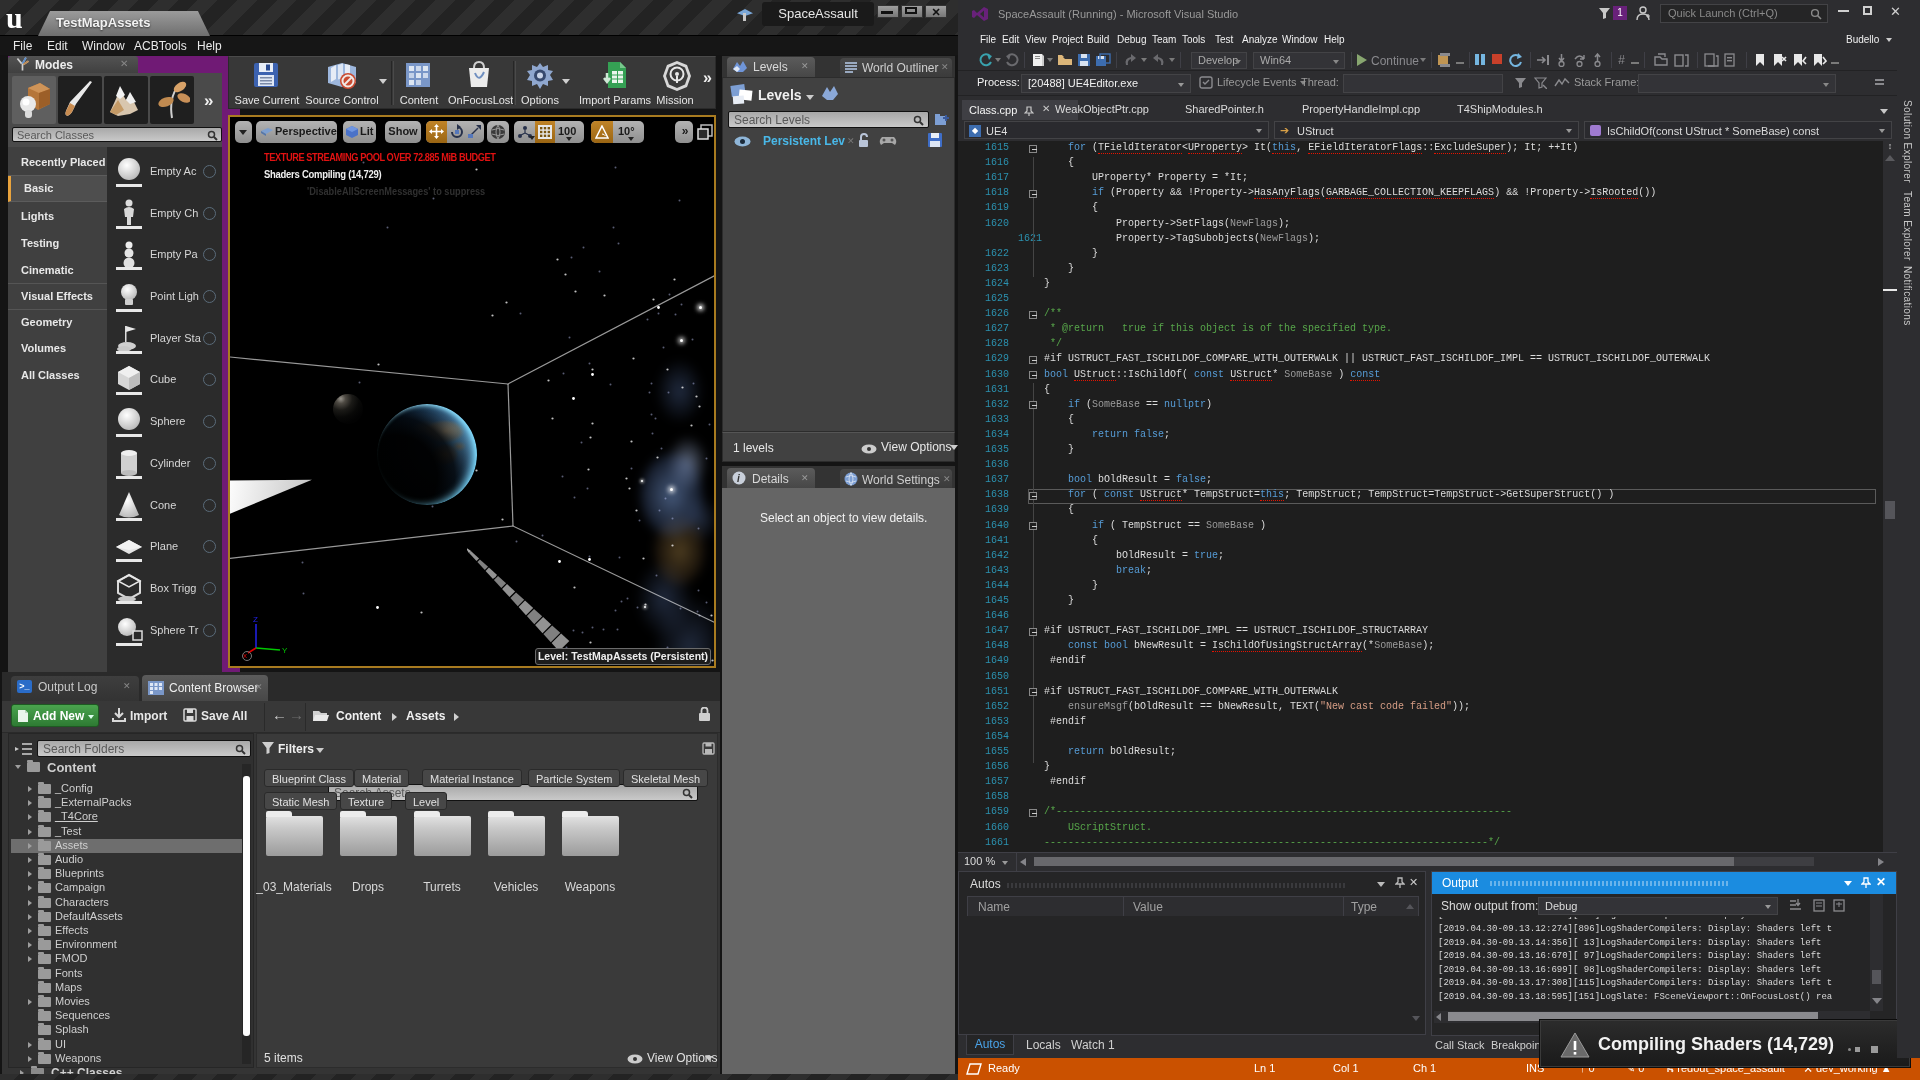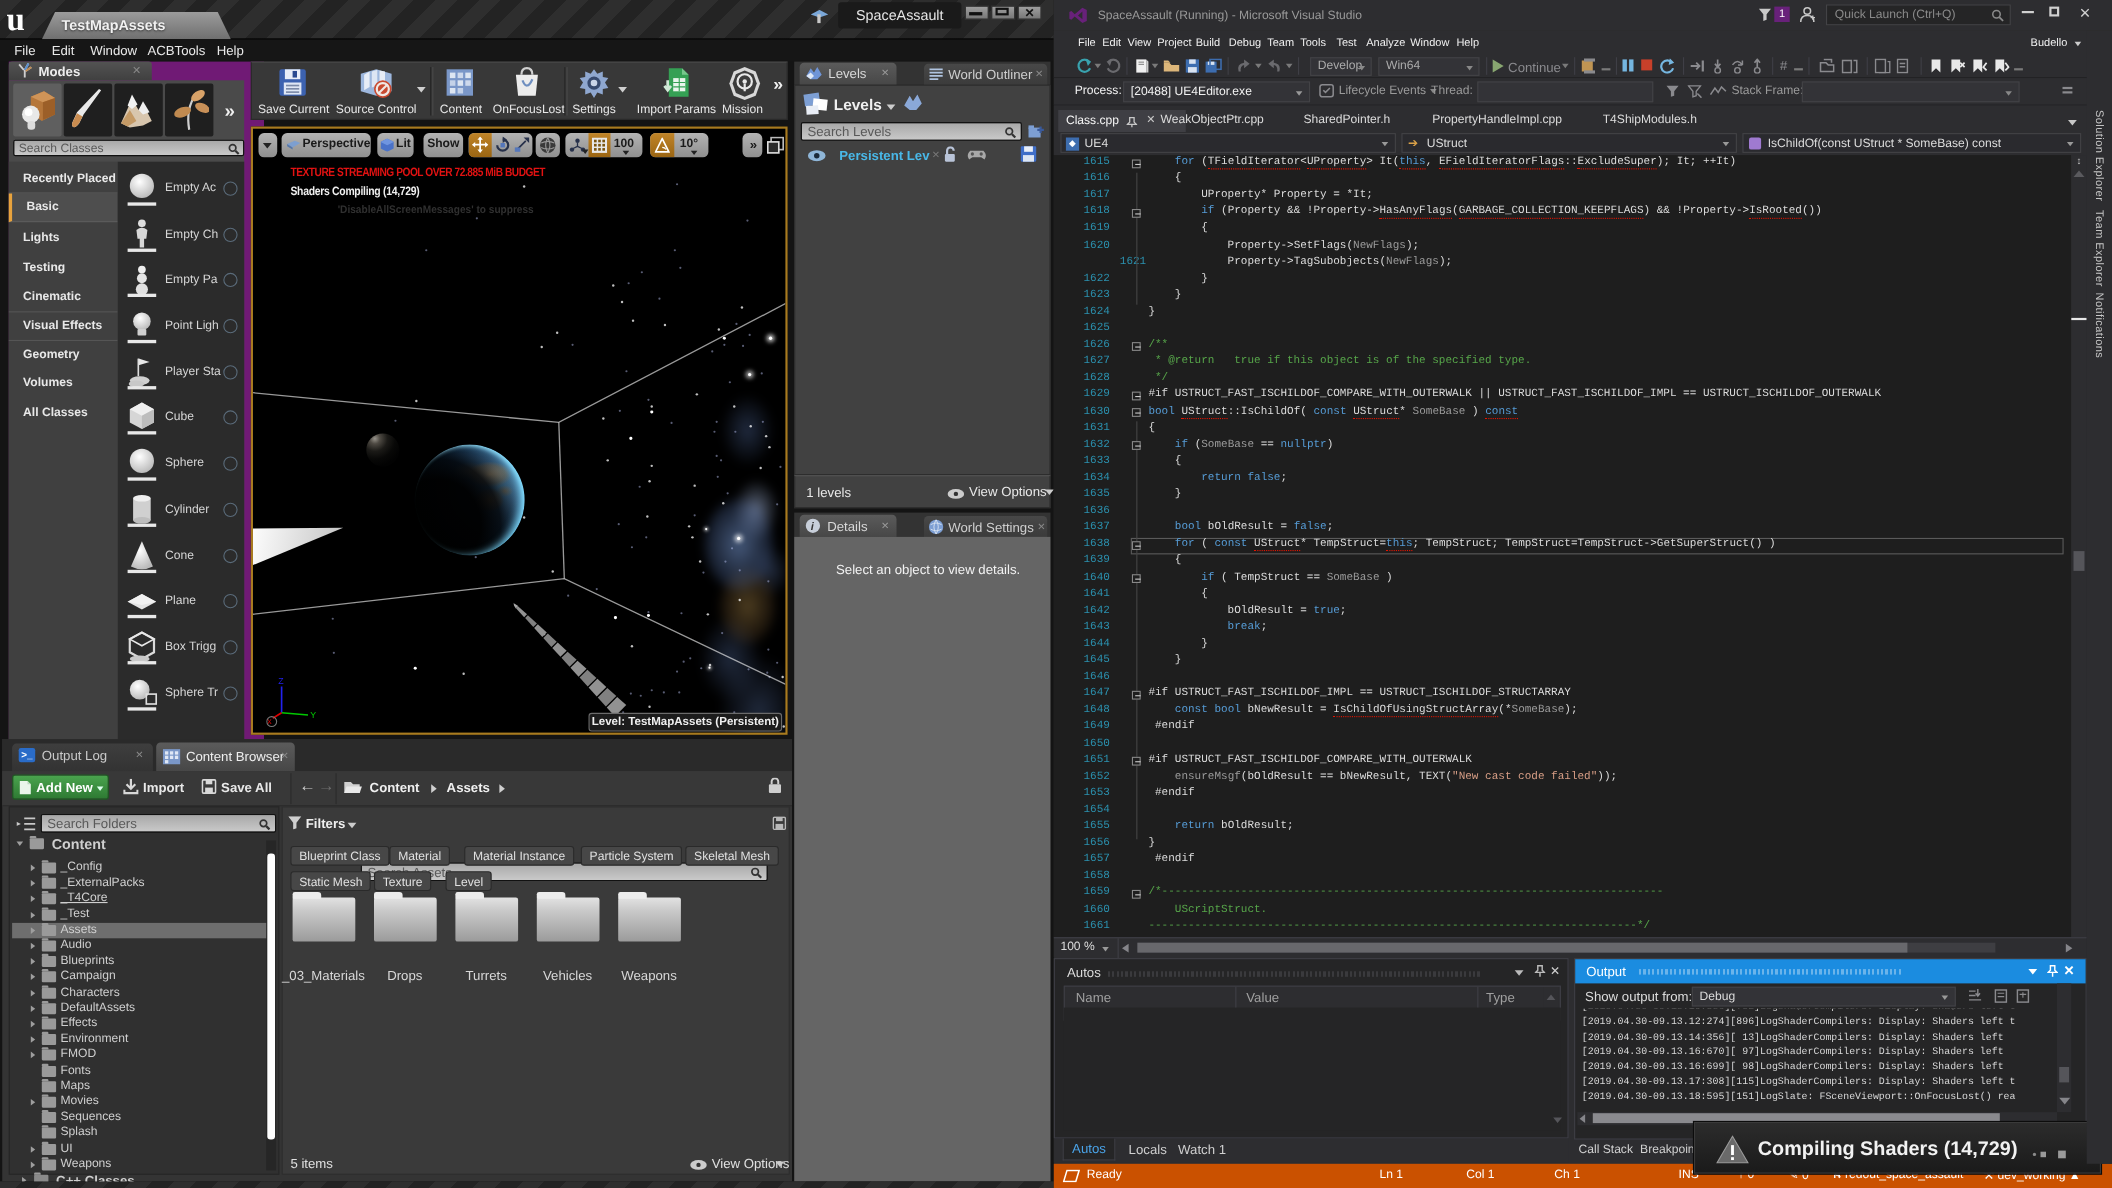--- a/index.html
+++ b/index.html
@@ -344,21 +344,21 @@
       <path d="M12 14 Q16 24 21 13" stroke="#6f8fc0" stroke-width="2" fill="none"></path>
     </svg>
     <div class="abs" style="left:219px;top:37px;width:62px;text-align:center;color:#e6e6e6;font-size:11px;">OnFocusLost</div>
     <div class="abs" style="left:284px;top:4px;width:1px;height:44px;background:#262626;"></div>
     <div class="abs" style="left:286px;top:4px;width:1px;height:44px;background:#4a4a4a;"></div>
     <svg class="abs" style="left:295px;top:3px;" width="32" height="32" viewBox="0 0 32 32">
       <path d="M16 3 L19 7 L24 5 L24 10 L29 11 L26 15 L29 20 L24 21 L24 26 L19 24 L16 29 L13 24 L8 26 L8 21 L3 20 L6 15 L3 11 L8 10 L8 5 L13 7 Z" fill="#8fa7cf"></path>
       <circle cx="16" cy="15.5" r="6" fill="#36496e"></circle>
           <circle cx="16" cy="15.5" r="3" fill="#c9d4e8"></circle>
     </svg>
-    <div class="abs" style="left:288px;top:37px;width:46px;text-align:center;color:#e6e6e6;font-size:11px;">Settings</div>
+    <div class="abs" style="left:288px;top:37px;width:46px;text-align:center;color:#e6e6e6;font-size:11px;">Options</div>
     <div class="abs" style="left:333px;top:22px;width:0;height:0;border-top:5px solid #cfcfcf;border-left:4px solid transparent;border-right:4px solid transparent;"></div>
     <svg class="abs" style="left:371px;top:2px;" width="32" height="32" viewBox="0 0 32 32">
       <path d="M8 3 L20 3 L26 9 L26 29 L8 29 Z" fill="#35a054"></path>
       <path d="M20 3 L20 9 L26 9 Z" fill="#77c78c"></path>
       <rect x="12" y="12" width="11" height="12" fill="#e9f5ec"></rect>
       <line x1="12" y1="16" x2="23" y2="16" stroke="#35a054"></line>
           <line x1="12" y1="20" x2="23" y2="20" stroke="#35a054"></line>
           <line x1="17.5" y1="12" x2="17.5" y2="24" stroke="#35a054"></line>
       <path d="M7 14 L7 22 M4 19 L7 23 L10 19" stroke="#cfe8d6" stroke-width="2.5" fill="none"></path>
     </svg>

